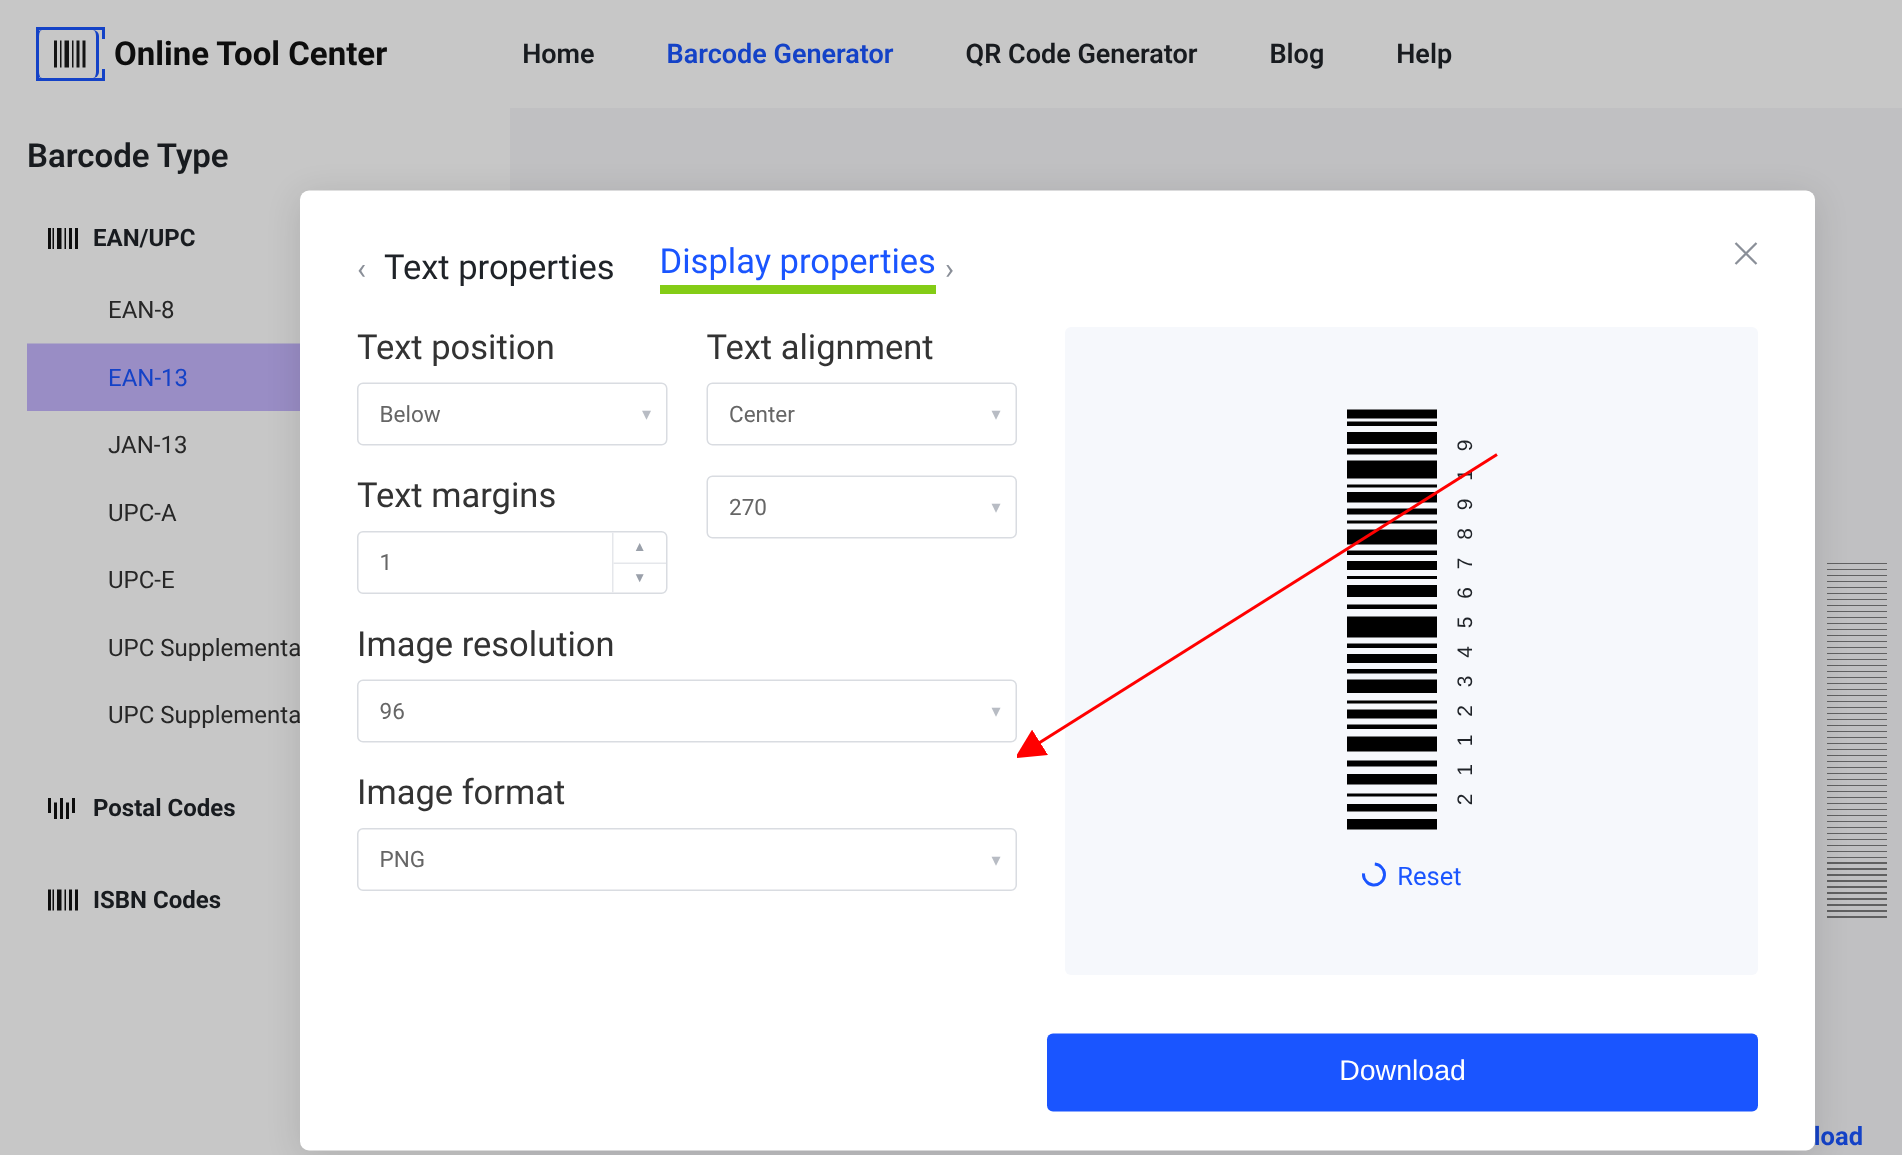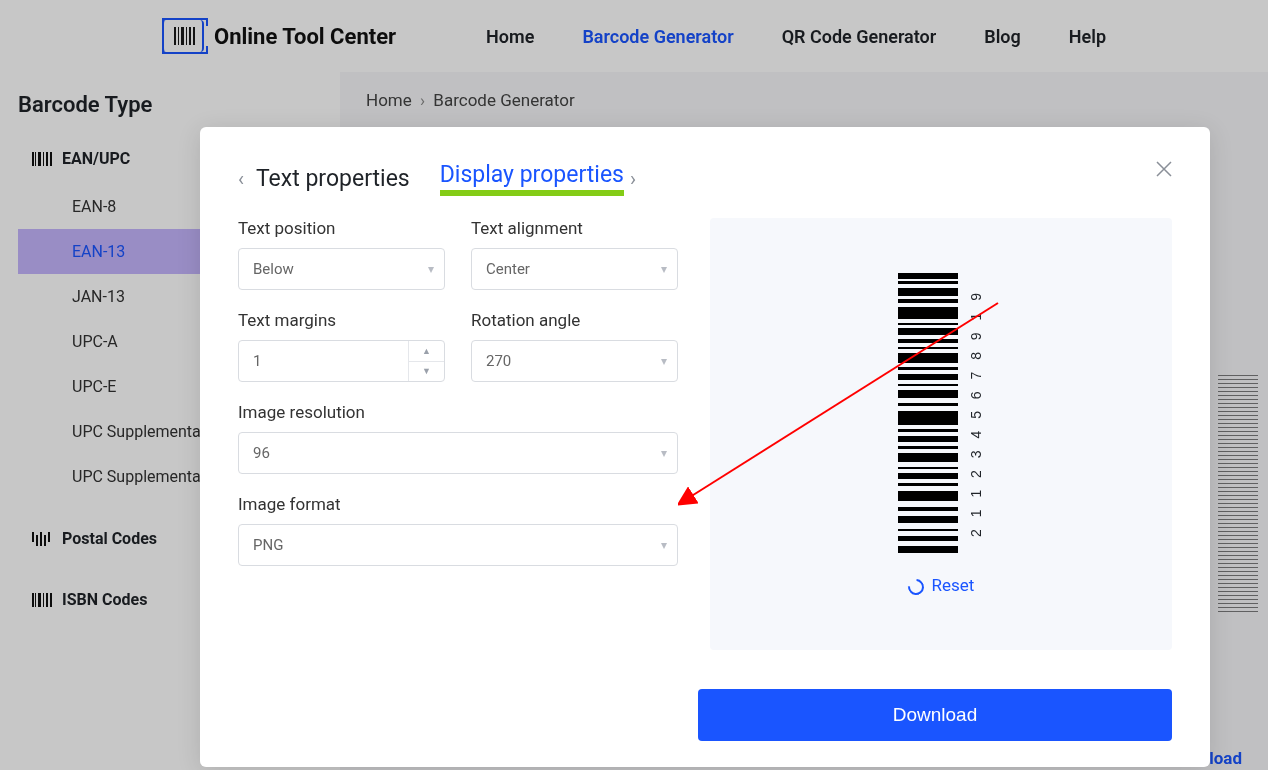--- a/index.html
+++ b/index.html
@@ -22,21 +22,20 @@
   .page {
     position: absolute;
     inset: 0;
     background: #fff;
   }
   .top-nav {
     display: flex;
     align-items: center;
     height: 72px;
     padding: 0 24px;
-    justify-content: center;
   }
   .logo {
     display: flex;
     align-items: center;
     gap: 10px;
     font-weight: 700;
     font-size: 22px;
     color: #111;
   }
   .logo-mark {
@@ -148,21 +147,21 @@
   .tab { display:flex; align-items:center; gap:6px; color:#1f2328; cursor:pointer; }
   .tab.active { color:#1a55ff; }
   .tab.active .tab-label { border-bottom: 6px solid #84cc16; padding-bottom:2px;}
   .tab .chev { width:12px; font-size:20px; color:#8a8f98; flex:none;}
   .tab.active .chev { color:#8a8f98; }
 
   .modal-body { display:flex; gap:32px; }
   .modal-form { width: 440px; }
   .row { display:flex; gap:26px; margin-bottom: 20px; }
   .field { flex:1; }
-  .field label { display:block; font-size:17px; color:#333; margin-bottom:10px; }
+  .field label { display:block; font-size:23px; color:#333; margin-bottom:10px; }
   .control {
     height: 42px;
     border: 1px solid #d9dce1;
     border-radius: 4px;
     display:flex; align-items:center;
     padding: 16px 14px;
     font-size: 15px;
     color:#666;
     position:relative;
     background:#fff;
@@ -240,21 +239,21 @@
   .barcode-digits {
     writing-mode: vertical-rl;
     font-size:14px;
     letter-spacing:4px;
     font-family: Arial, sans-serif;
     transform: rotate(180deg);
   }
   .reset {
     color:#1a55ff;
     font-size:17px;
-    display:flex; align-items:flex-end; gap:8px;
+    display:flex; align-items:flex-start; gap:8px;
     cursor:pointer;
     margin-top:4px;
   }
   .reset-icon { display:inline-block; width:16px; height:16px;
     border:2px solid #1a55ff; border-radius:50%;
     border-top-color:transparent;
     transform: rotate(-40deg);
     position:relative;
   }
   .download-btn {
@@ -319,25 +318,20 @@
         <span>Postal Codes</span>
       </div>
       <div style="height:24px"></div>
       <div class="side-group">
         <span class="mini-bars"></span>
         <span>ISBN Codes</span>
       </div>
     </aside>
 
     <main class="bg-main">
-      <div class="crumbs">
-        <span>Home</span>
-        <span class="sep">›</span>
-        <span>Barcode Generator</span>
-      </div>
       <div class="bg-preview"></div>
       <div class="bg-download-hint">load</div>
     </main>
   </div>
 </div>
 
 <div class="bg-dim"></div>
 
 <div class="modal">
 
@@ -383,21 +377,20 @@
           <label>Text margins</label>
           <div class="control number-ctrl">
             <span>1</span>
             <div class="spinbtns">
               <div>▲</div>
               <div>▼</div>
             </div>
           </div>
         </div>
         <div class="field">
-          <label>Rotation angle</label>
           <div class="control">
             <span>270</span>
             <span class="chev-down">▾</span>
           </div>
         </div>
       </div>
 
       <div class="row">
         <div class="field full">
           <label>Image resolution</label>

